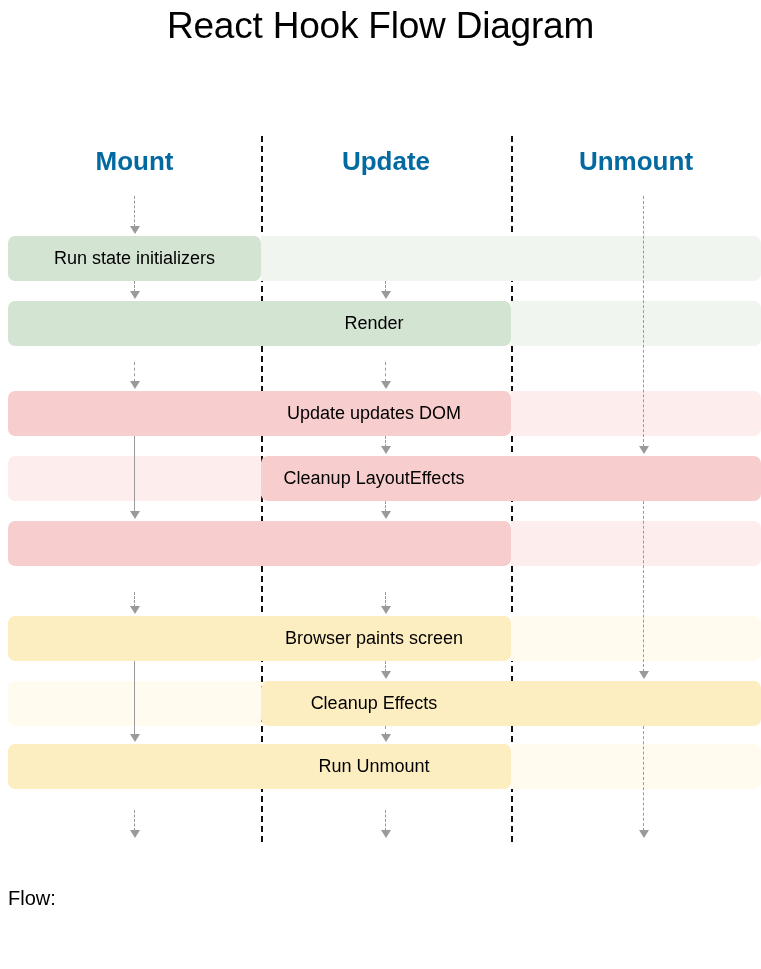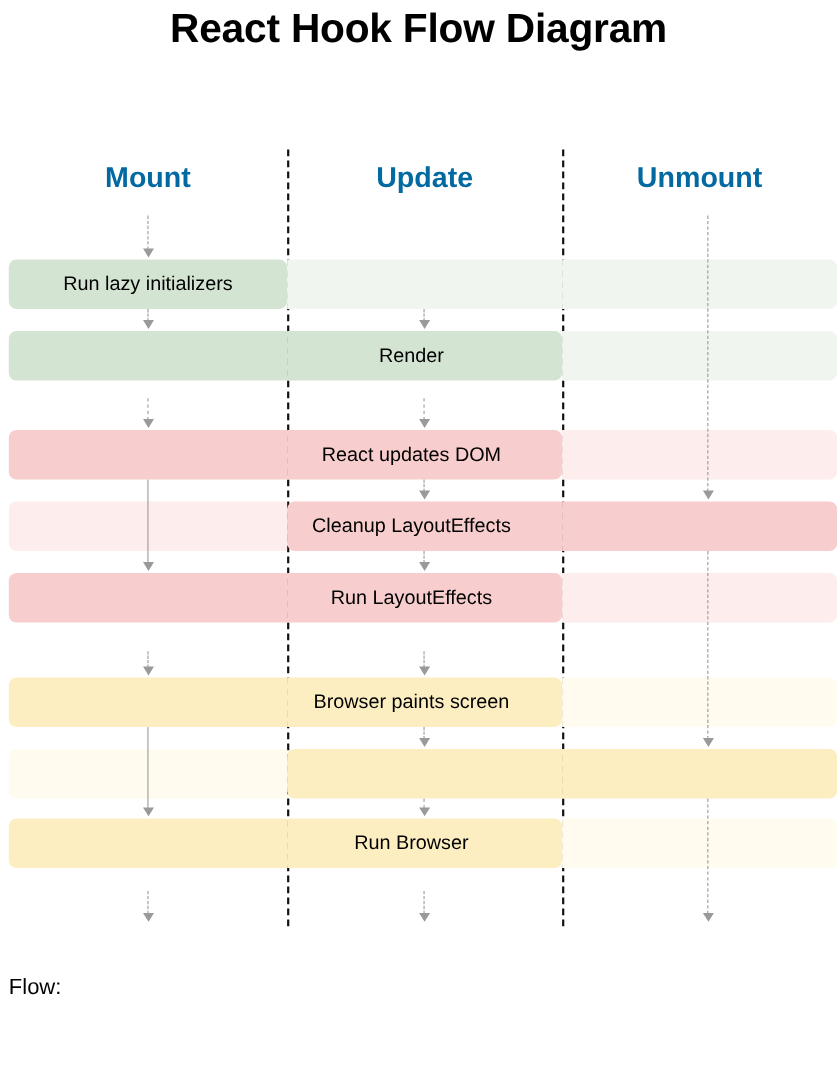--- a/index.html
+++ b/index.html
@@ -18,21 +18,21 @@
     height: 969px;
     background: #ffffff;
   }
 
   
   .title {
     position: absolute;
     top: 4px; left: 0; width: 761px;
     text-align: center;
     font-size: 37px;
-    font-weight: bold;
+    font-weight: normal;
     letter-spacing: -0.2px;
     color: #000000;
     line-height: 44px;
   }
   .subtitle {
     position: absolute;
     top: 53px; left: 0; width: 761px;
     text-align: center;
     font-size: 13.5px;
     color: #000000;
@@ -152,62 +152,62 @@
   <div class="col-head unmount">Unmount</div>
 
   <div class="divider d1"></div>
   <div class="divider d2"></div>
 
   <div id="rows-layer">
       <div class="row" style="top: 236px;">
         <div class="seg s-mount" style="background: rgb(212, 228, 211); border-radius: 7px;"></div>
         <div class="seg s-update" style="background: rgb(240, 246, 239);"></div>
         <div class="seg s-unmount" style="background: rgb(240, 246, 239);"></div>
-        <div class="row-label at-mount">Run lazy initializers</div>
+        <div class="row-label at-mount">Run state initializers</div>
       </div>
       <div class="row" style="top: 301px;">
         <div class="seg s-mount" style="background: rgb(212, 228, 211);"></div>
         <div class="seg s-update" style="background: rgb(212, 228, 211); border-radius: 0px 7px 7px 0px;"></div>
         <div class="seg s-unmount" style="background: rgb(240, 246, 239);"></div>
         <div class="row-label at-update">Render</div>
       </div>
       <div class="row" style="top: 391px;">
         <div class="seg s-mount" style="background: rgb(247, 206, 205);"></div>
         <div class="seg s-update" style="background: rgb(247, 206, 205); border-radius: 0px 7px 7px 0px;"></div>
         <div class="seg s-unmount" style="background: rgb(253, 238, 237);"></div>
-        <div class="row-label at-update">React updates DOM</div>
+        <div class="row-label at-update">Update updates DOM</div>
       </div>
       <div class="row" style="top: 456px;">
         <div class="seg s-mount" style="background: rgb(253, 238, 237);"></div>
         <div class="seg s-update" style="background: rgb(247, 206, 205); border-radius: 7px 0px 0px 7px;"></div>
         <div class="seg s-unmount" style="background: rgb(247, 206, 205);"></div>
         <div class="row-label at-update">Cleanup LayoutEffects</div>
       </div>
       <div class="row" style="top: 521px;">
         <div class="seg s-mount" style="background: rgb(247, 206, 205);"></div>
         <div class="seg s-update" style="background: rgb(247, 206, 205); border-radius: 0px 7px 7px 0px;"></div>
         <div class="seg s-unmount" style="background: rgb(253, 238, 237);"></div>
-        <div class="row-label at-update">Run LayoutEffects</div>
       </div>
       <div class="row" style="top: 616px;">
         <div class="seg s-mount" style="background: rgb(253, 238, 194);"></div>
         <div class="seg s-update" style="background: rgb(253, 238, 194); border-radius: 0px 7px 7px 0px;"></div>
         <div class="seg s-unmount" style="background: rgb(255, 251, 238);"></div>
         <div class="row-label at-update">Browser paints screen</div>
       </div>
       <div class="row" style="top: 681px;">
         <div class="seg s-mount" style="background: rgb(255, 251, 238);"></div>
         <div class="seg s-update" style="background: rgb(253, 238, 194); border-radius: 7px 0px 0px 7px;"></div>
         <div class="seg s-unmount" style="background: rgb(253, 238, 194);"></div>
+        <div class="row-label at-update">Cleanup Effects</div>
       </div>
       <div class="row" style="top: 744px;">
         <div class="seg s-mount" style="background: rgb(253, 238, 194);"></div>
         <div class="seg s-update" style="background: rgb(253, 238, 194); border-radius: 0px 7px 7px 0px;"></div>
         <div class="seg s-unmount" style="background: rgb(255, 251, 238);"></div>
-        <div class="row-label at-update">Run Browser</div>
+        <div class="row-label at-update">Run Unmount</div>
       </div>
     </div>
   <div id="arrows-layer">
       <div class="arrow" style="left: 134px; top: 196px; height: 38px;">
         <div class="stem" style="height: 31px;"></div>
         <div class="head" style="top: 30px;"></div>
       </div>
       <div class="arrow" style="left: 134px; top: 281px; height: 18px;">
         <div class="stem" style="height: 11px;"></div>
         <div class="head" style="top: 10px;"></div>

